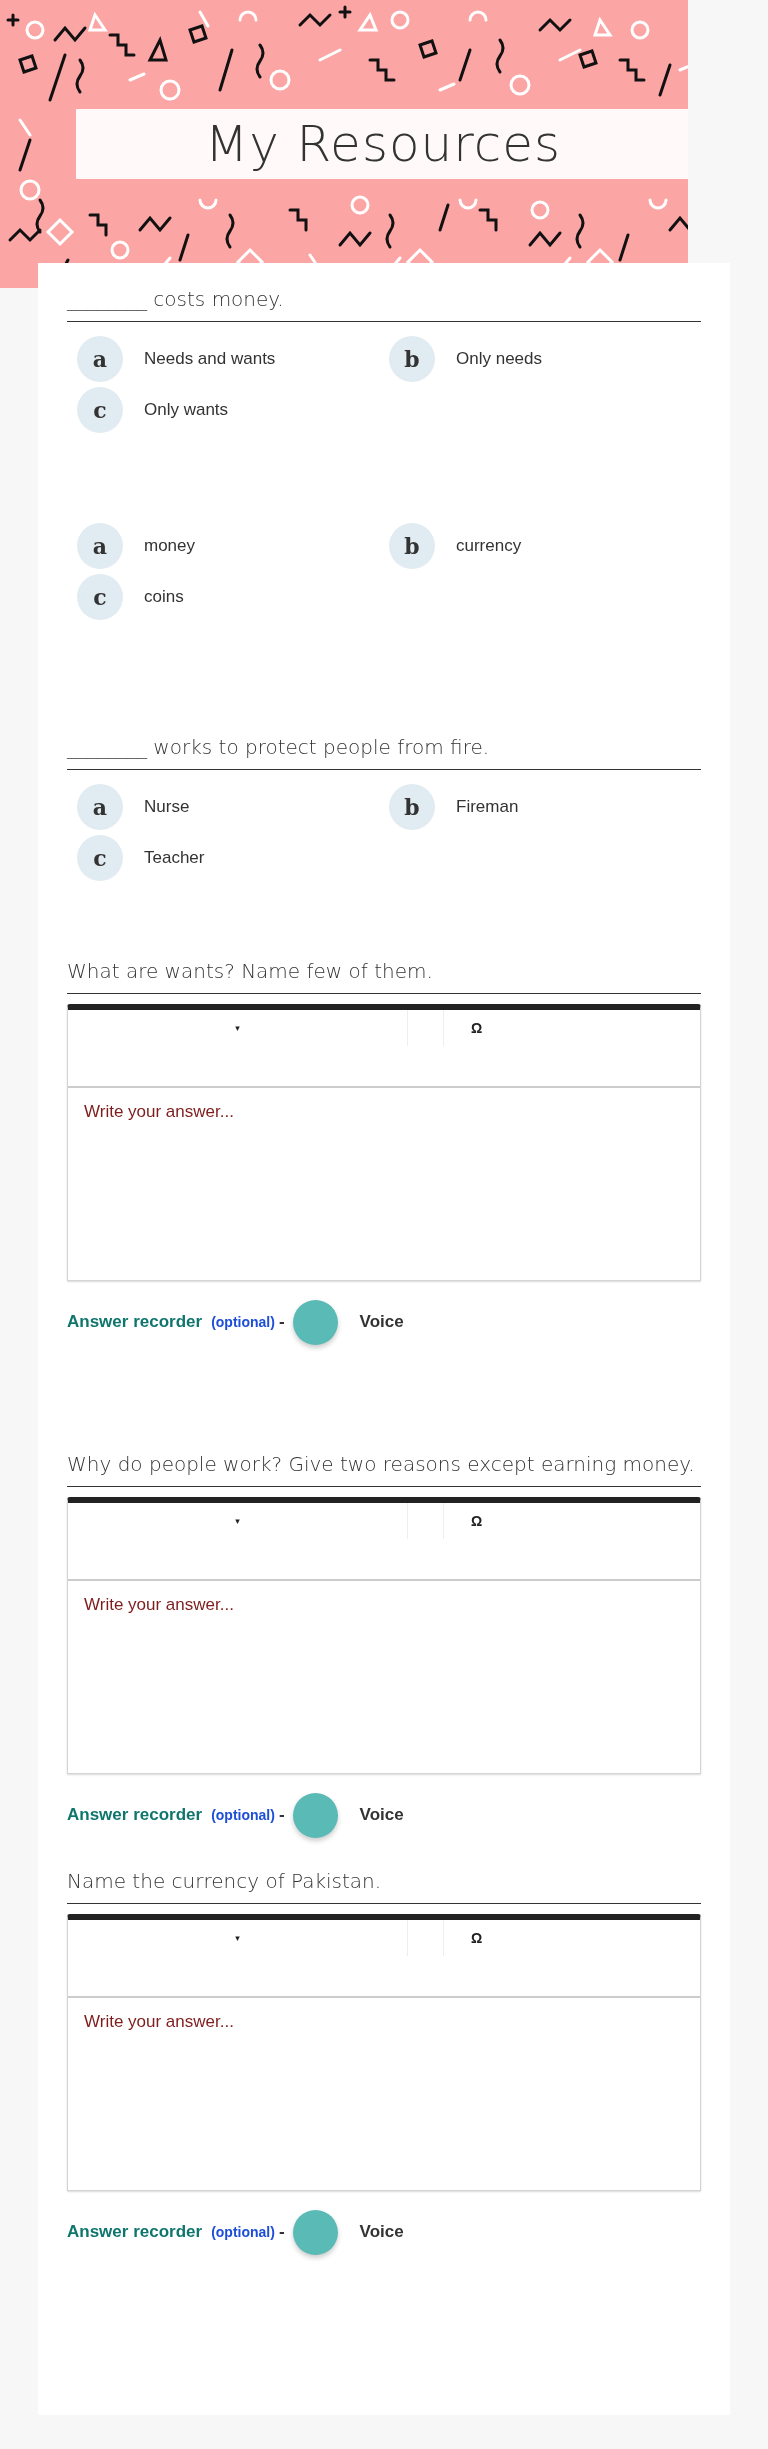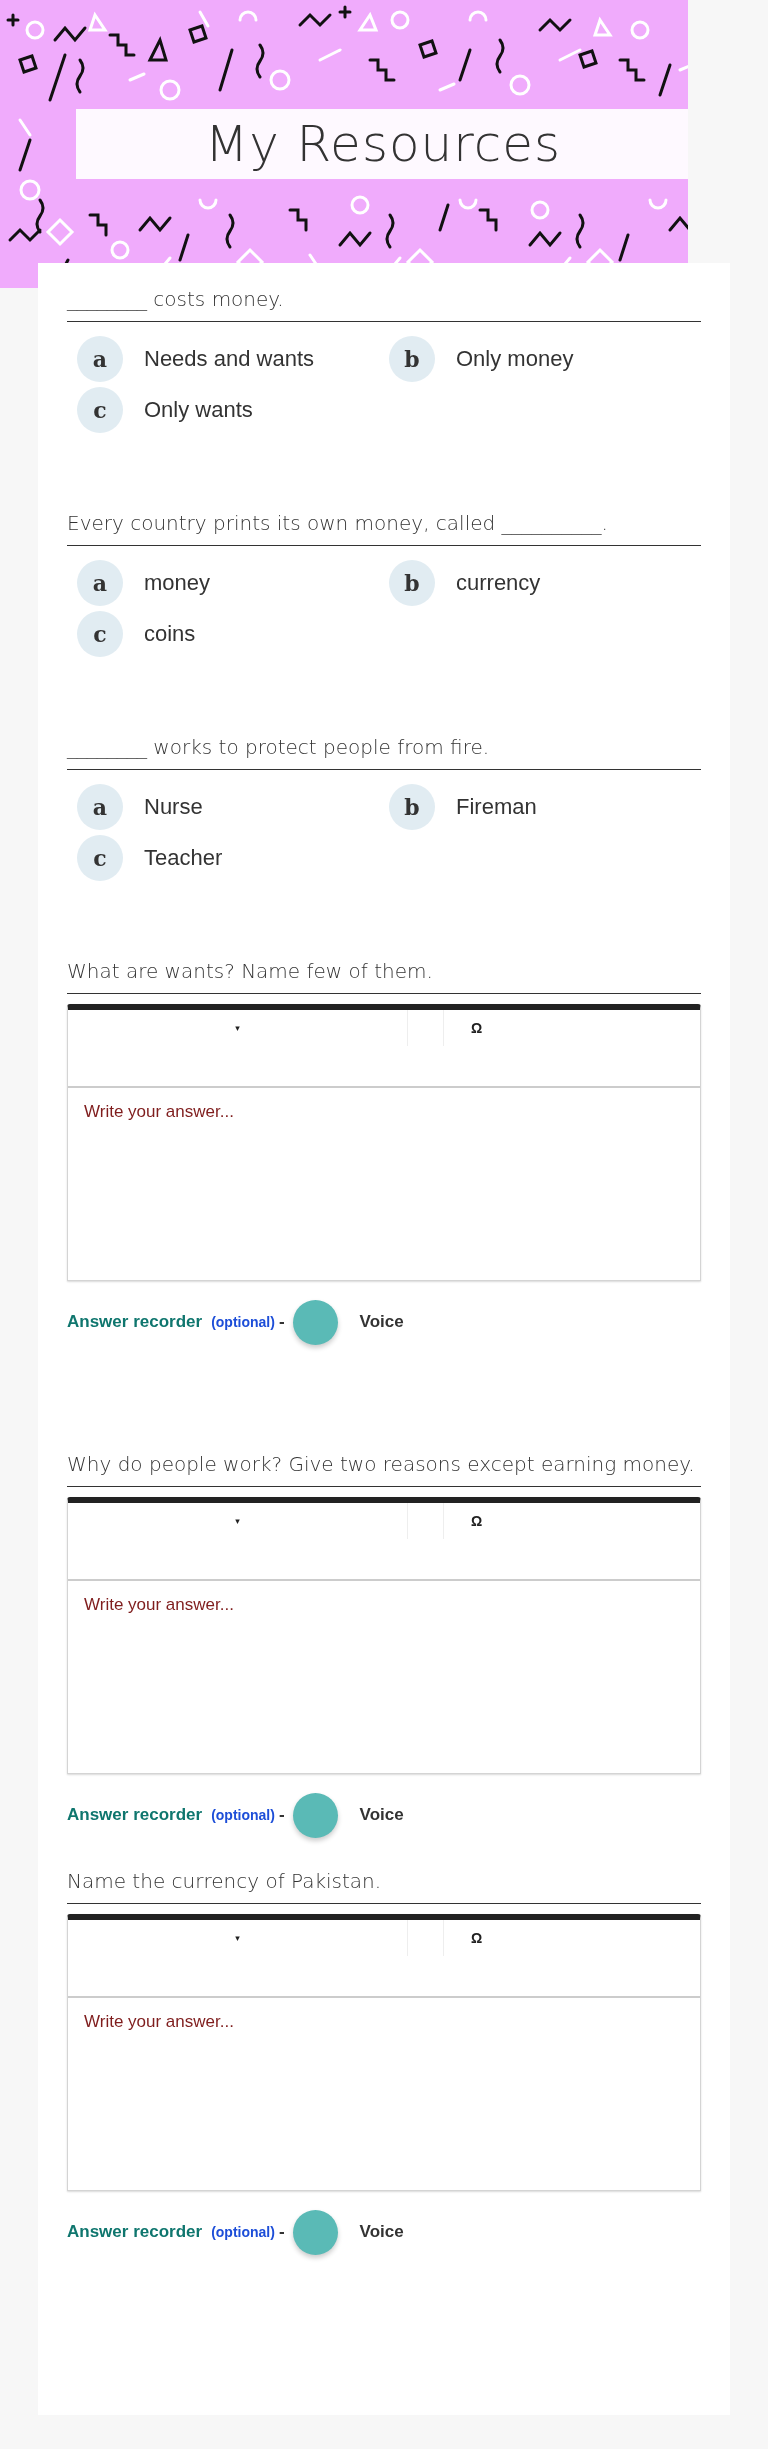--- a/index.html
+++ b/index.html
@@ -1,27 +1,27 @@
 <!DOCTYPE html>
 <html><head>
 <meta charset="utf-8">
 <style>
   html,body{margin:0;padding:0;}
   body{width:768px;height:2449px;background:#f7f7f7;font-family:"Liberation Sans",sans-serif;color:#333;position:relative;overflow:hidden;}
-  .banner{position:absolute;left:0;top:0;width:688px;height:288px;background:#f0abfc;overflow:hidden;}
+  .banner{position:absolute;left:0;top:0;width:688px;height:288px;background:#fca5a5;overflow:hidden;}
   .banner svg{position:absolute;left:0;top:0;}
   .title-box{position:absolute;left:76px;top:109px;width:614px;height:70px;background:rgba(255,255,255,0.93);display:flex;align-items:center;justify-content:center;}
   .title-text{font-family:"DejaVu Sans",sans-serif;font-size:50px;font-weight:300;color:#333;letter-spacing:1px;}
   .card{position:absolute;left:38px;top:263px;width:692px;height:2152px;background:#fff;}
   .q{position:absolute;left:29px;width:634px;}
   .q-title{font-family:"DejaVu Sans",sans-serif;font-size:20px;font-weight:300;color:#333;padding-bottom:8px;border-bottom:1.5px solid #333;height:28px;line-height:28px;white-space:nowrap;}
   .opts{position:relative;height:110px;}
   .opt{position:absolute;display:flex;align-items:center;height:46px;}
   .badge{width:46px;height:46px;border-radius:50%;background:#e1ecf2;display:flex;align-items:center;justify-content:center;font-family:"DejaVu Serif",serif;font-size:22px;font-weight:bold;color:#333;}
-  .opt-label{margin-left:21px;font-size:22px;color:#333;}
+  .opt-label{margin-left:21px;font-size:17px;color:#333;}
   .editor{border:1px solid #d4d4d4;border-top:6px solid #222;border-radius:3px 3px 0 0;box-shadow:0 1px 2px rgba(0,0,0,0.15);margin-top:10px;}
   .toolbar{height:76px;border-bottom:2px solid #ccc;position:relative;}
   .tb-dd{position:absolute;left:0;top:0;width:339px;height:36px;display:flex;align-items:center;justify-content:center;font-size:9px;color:#222;}
   .tb-sep1{position:absolute;left:339px;top:0;width:1px;height:36px;background:#eee;}
   .tb-sep2{position:absolute;left:375px;top:0;width:1px;height:36px;background:#eee;}
   .tb-omega{position:absolute;left:403px;top:0;height:36px;display:flex;align-items:center;font-size:14px;font-weight:bold;color:#222;}
   .answer{height:192px;padding:14px 16px;font-size:17px;color:#7f1d1d;box-sizing:border-box;}
   .recorder{display:flex;align-items:center;margin-top:18px;height:46px;}
   .rec-label{font-size:17px;font-weight:bold;color:#0f766e;}
   .rec-opt{font-size:14px;font-weight:bold;margin-left:9px;color:#1d4ed8;}
@@ -133,31 +133,30 @@
 
   <div class="q" style="top:22px;">
     <div class="q-title">________ costs money.</div>
     <div class="opts">
       <div class="opt" style="left:10px;top:14px;">
         <div class="badge">a</div>
         <span class="opt-label">Needs and wants</span>
       </div>
       <div class="opt" style="left:322px;top:14px;">
         <div class="badge">b</div>
-        <span class="opt-label">Only money</span>
+        <span class="opt-label">Only needs</span>
       </div>
       <div class="opt" style="left:10px;top:65px;">
         <div class="badge">c</div>
         <span class="opt-label">Only wants</span>
       </div>
     </div>
   </div>
 
   <div class="q" style="top:246px;">
-    <div class="q-title">Every country prints its own money, called __________.</div>
     <div class="opts">
       <div class="opt" style="left:10px;top:14px;">
         <div class="badge">a</div>
         <span class="opt-label">money</span>
       </div>
       <div class="opt" style="left:322px;top:14px;">
         <div class="badge">b</div>
         <span class="opt-label">currency</span>
       </div>
       <div class="opt" style="left:10px;top:65px;">

